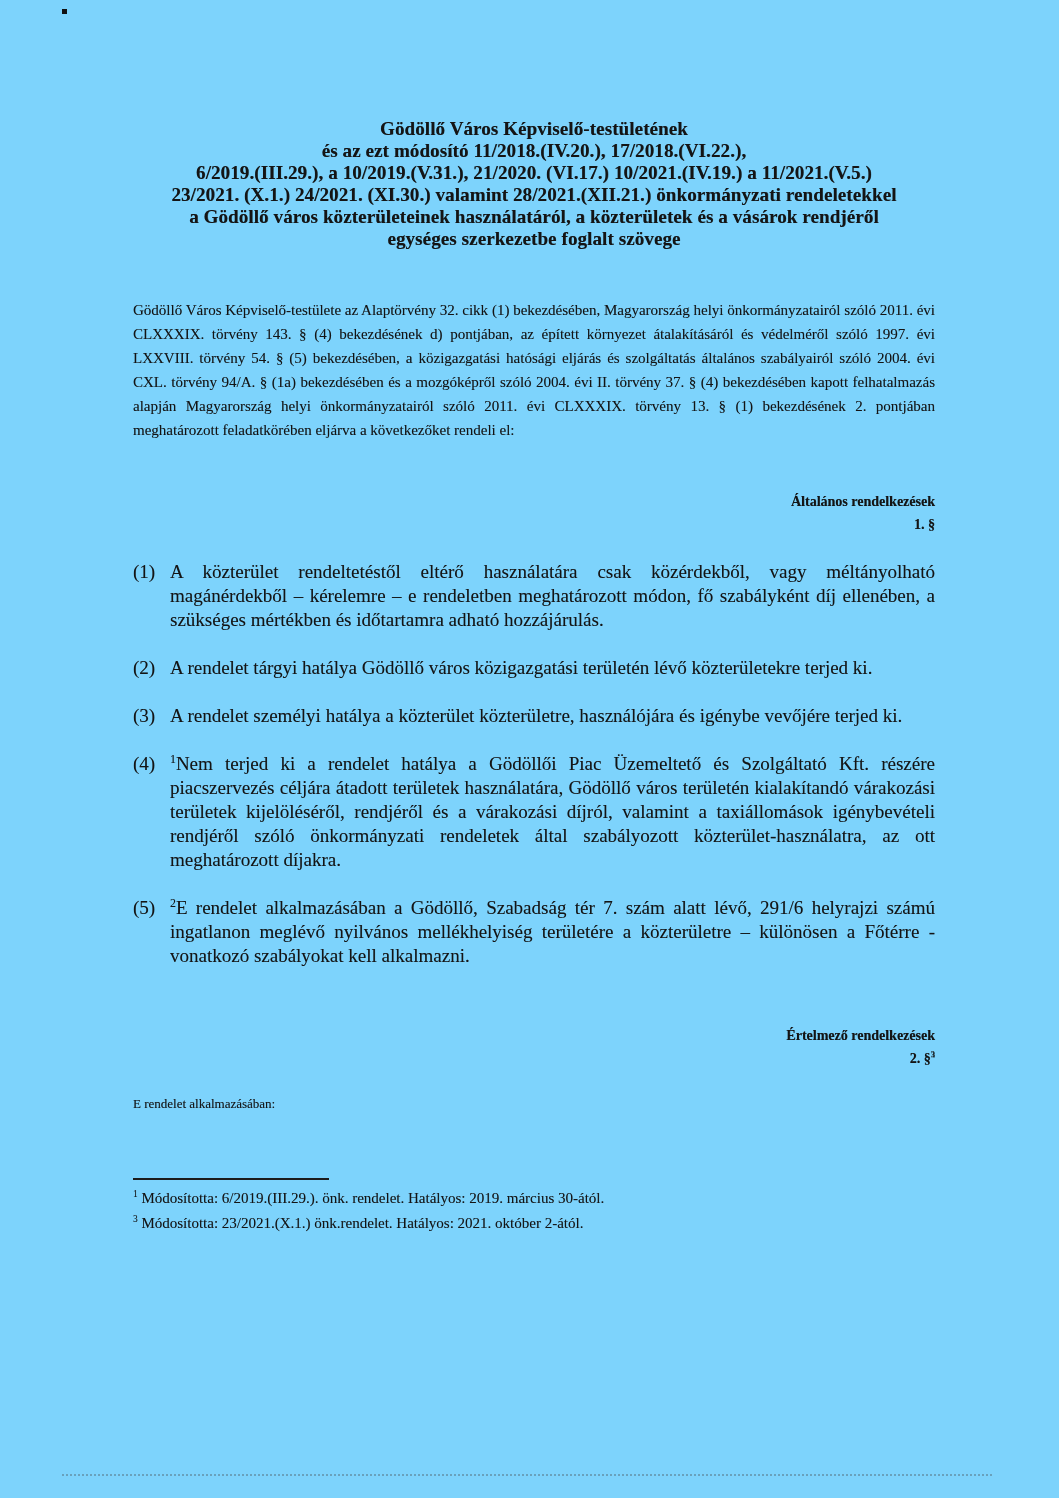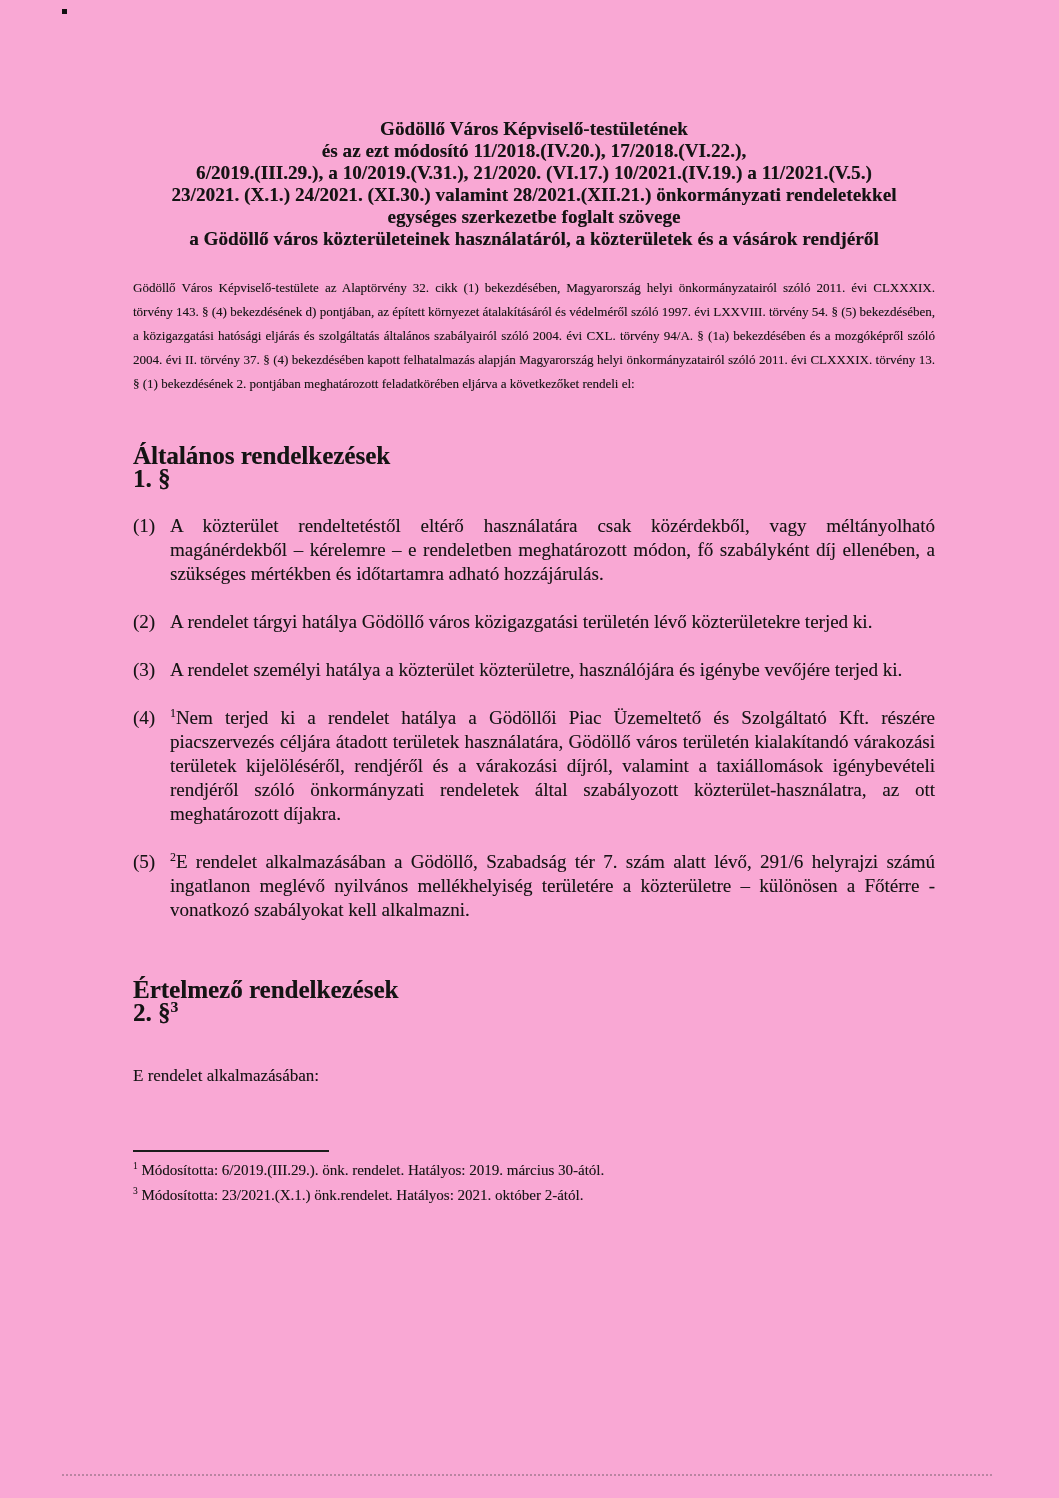--- a/index.html
+++ b/index.html
@@ -1,20 +1,20 @@
 <!DOCTYPE html>
 <html lang="hu"><head>
 <meta charset="utf-8">
 <style>
   html, body { margin: 0; padding: 0; background: #ffffff; }
   .page {
     position: relative;
     width: 1059px;
     height: 1498px;
-    background: #f9a8d4;
+    background: #7dd3fc;
     overflow: hidden;
     font-family: "Liberation Serif", serif;
     color: #141414;
   }
   .content {
     position: absolute;
     left: 133px;
     top: 0;
     width: 802px;
   }
@@ -37,50 +37,50 @@
   .title-block {
     padding-top: 118px;
     text-align: center;
     font-weight: bold;
     font-size: 19px;
     line-height: 22px;
     letter-spacing: 0.1px;
     text-shadow: 0.3px 0.3px 0 rgba(0,0,0,0.45);
   }
   .preamble {
-    margin: 26px 0 0 0;
+    margin: 48px 0 0 0;
     text-align: justify;
-    font-size: 13px;
+    font-size: 15px;
     line-height: 24px;
     text-shadow: 0.2px 0.2px 0 rgba(0,0,0,0.3);
   }
   .sec-heading {
     margin-top: 48px;
-    text-align: left;
+    text-align: right;
     font-weight: bold;
-    font-size: 25px;
+    font-size: 14px;
     line-height: 23px;
     text-shadow: 0.3px 0.3px 0 rgba(0,0,0,0.45);
   }
   .sec-heading.second { margin-top: 56px; }
   .items { margin-top: 24px; }
   .item {
     position: relative;
     padding-left: 37px;
     text-align: justify;
     font-size: 19px;
     line-height: 24px;
     margin-bottom: 24px;
     text-shadow: 0.2px 0.2px 0 rgba(0,0,0,0.3);
   }
   .item .num { position: absolute; left: 0; top: 0; }
   sup { font-size: 0.62em; line-height: 0; vertical-align: super; }
   .application-line {
-    margin-top: 40px;
-    font-size: 17px;
+    margin-top: 22px;
+    font-size: 13px;
     line-height: 24px;
     text-shadow: 0.2px 0.2px 0 rgba(0,0,0,0.3);
   }
   .footnote-rule {
     width: 196px;
     height: 0;
     border-top: 2.5px solid #1c1c1c;
     margin-top: 62px;
   }
   .footnotes {
@@ -98,22 +98,22 @@
 
   <div class="scan-dot"></div>
 
   <div class="content">
 
     <header class="title-block">
       <div>Gödöllő Város Képviselő-testületének</div>
       <div>és az ezt módosító 11/2018.(IV.20.), 17/2018.(VI.22.),</div>
       <div>6/2019.(III.29.), a 10/2019.(V.31.), 21/2020. (VI.17.) 10/2021.(IV.19.) a 11/2021.(V.5.)</div>
       <div>23/2021. (X.1.) 24/2021. (XI.30.) valamint 28/2021.(XII.21.) önkormányzati rendeletekkel</div>
+      <div>a Gödöllő város közterületeinek használatáról, a közterületek és a vásárok rendjéről</div>
       <div>egységes szerkezetbe foglalt szövege</div>
-      <div>a Gödöllő város közterületeinek használatáról, a közterületek és a vásárok rendjéről</div>
     </header>
 
     <p class="preamble">Gödöllő Város Képviselő-testülete az Alaptörvény 32. cikk (1) bekezdésében, Magyarország helyi önkormányzatairól szóló 2011. évi CLXXXIX. törvény 143. § (4) bekezdésének d) pontjában, az épített környezet átalakításáról és védelméről szóló 1997. évi LXXVIII. törvény 54. § (5) bekezdésében, a közigazgatási hatósági eljárás és szolgáltatás általános szabályairól szóló 2004. évi CXL. törvény 94/A. § (1a) bekezdésében és a mozgóképről szóló 2004. évi II. törvény 37. § (4) bekezdésében kapott felhatalmazás alapján Magyarország helyi önkormányzatairól szóló 2011. évi CLXXXIX. törvény 13. § (1) bekezdésének 2. pontjában meghatározott feladatkörében eljárva a következőket rendeli el:</p>
 
     <div class="sec-heading">
       <div>Általános rendelkezések</div>
       <div>1. §</div>
     </div>
 
     <div class="items">

